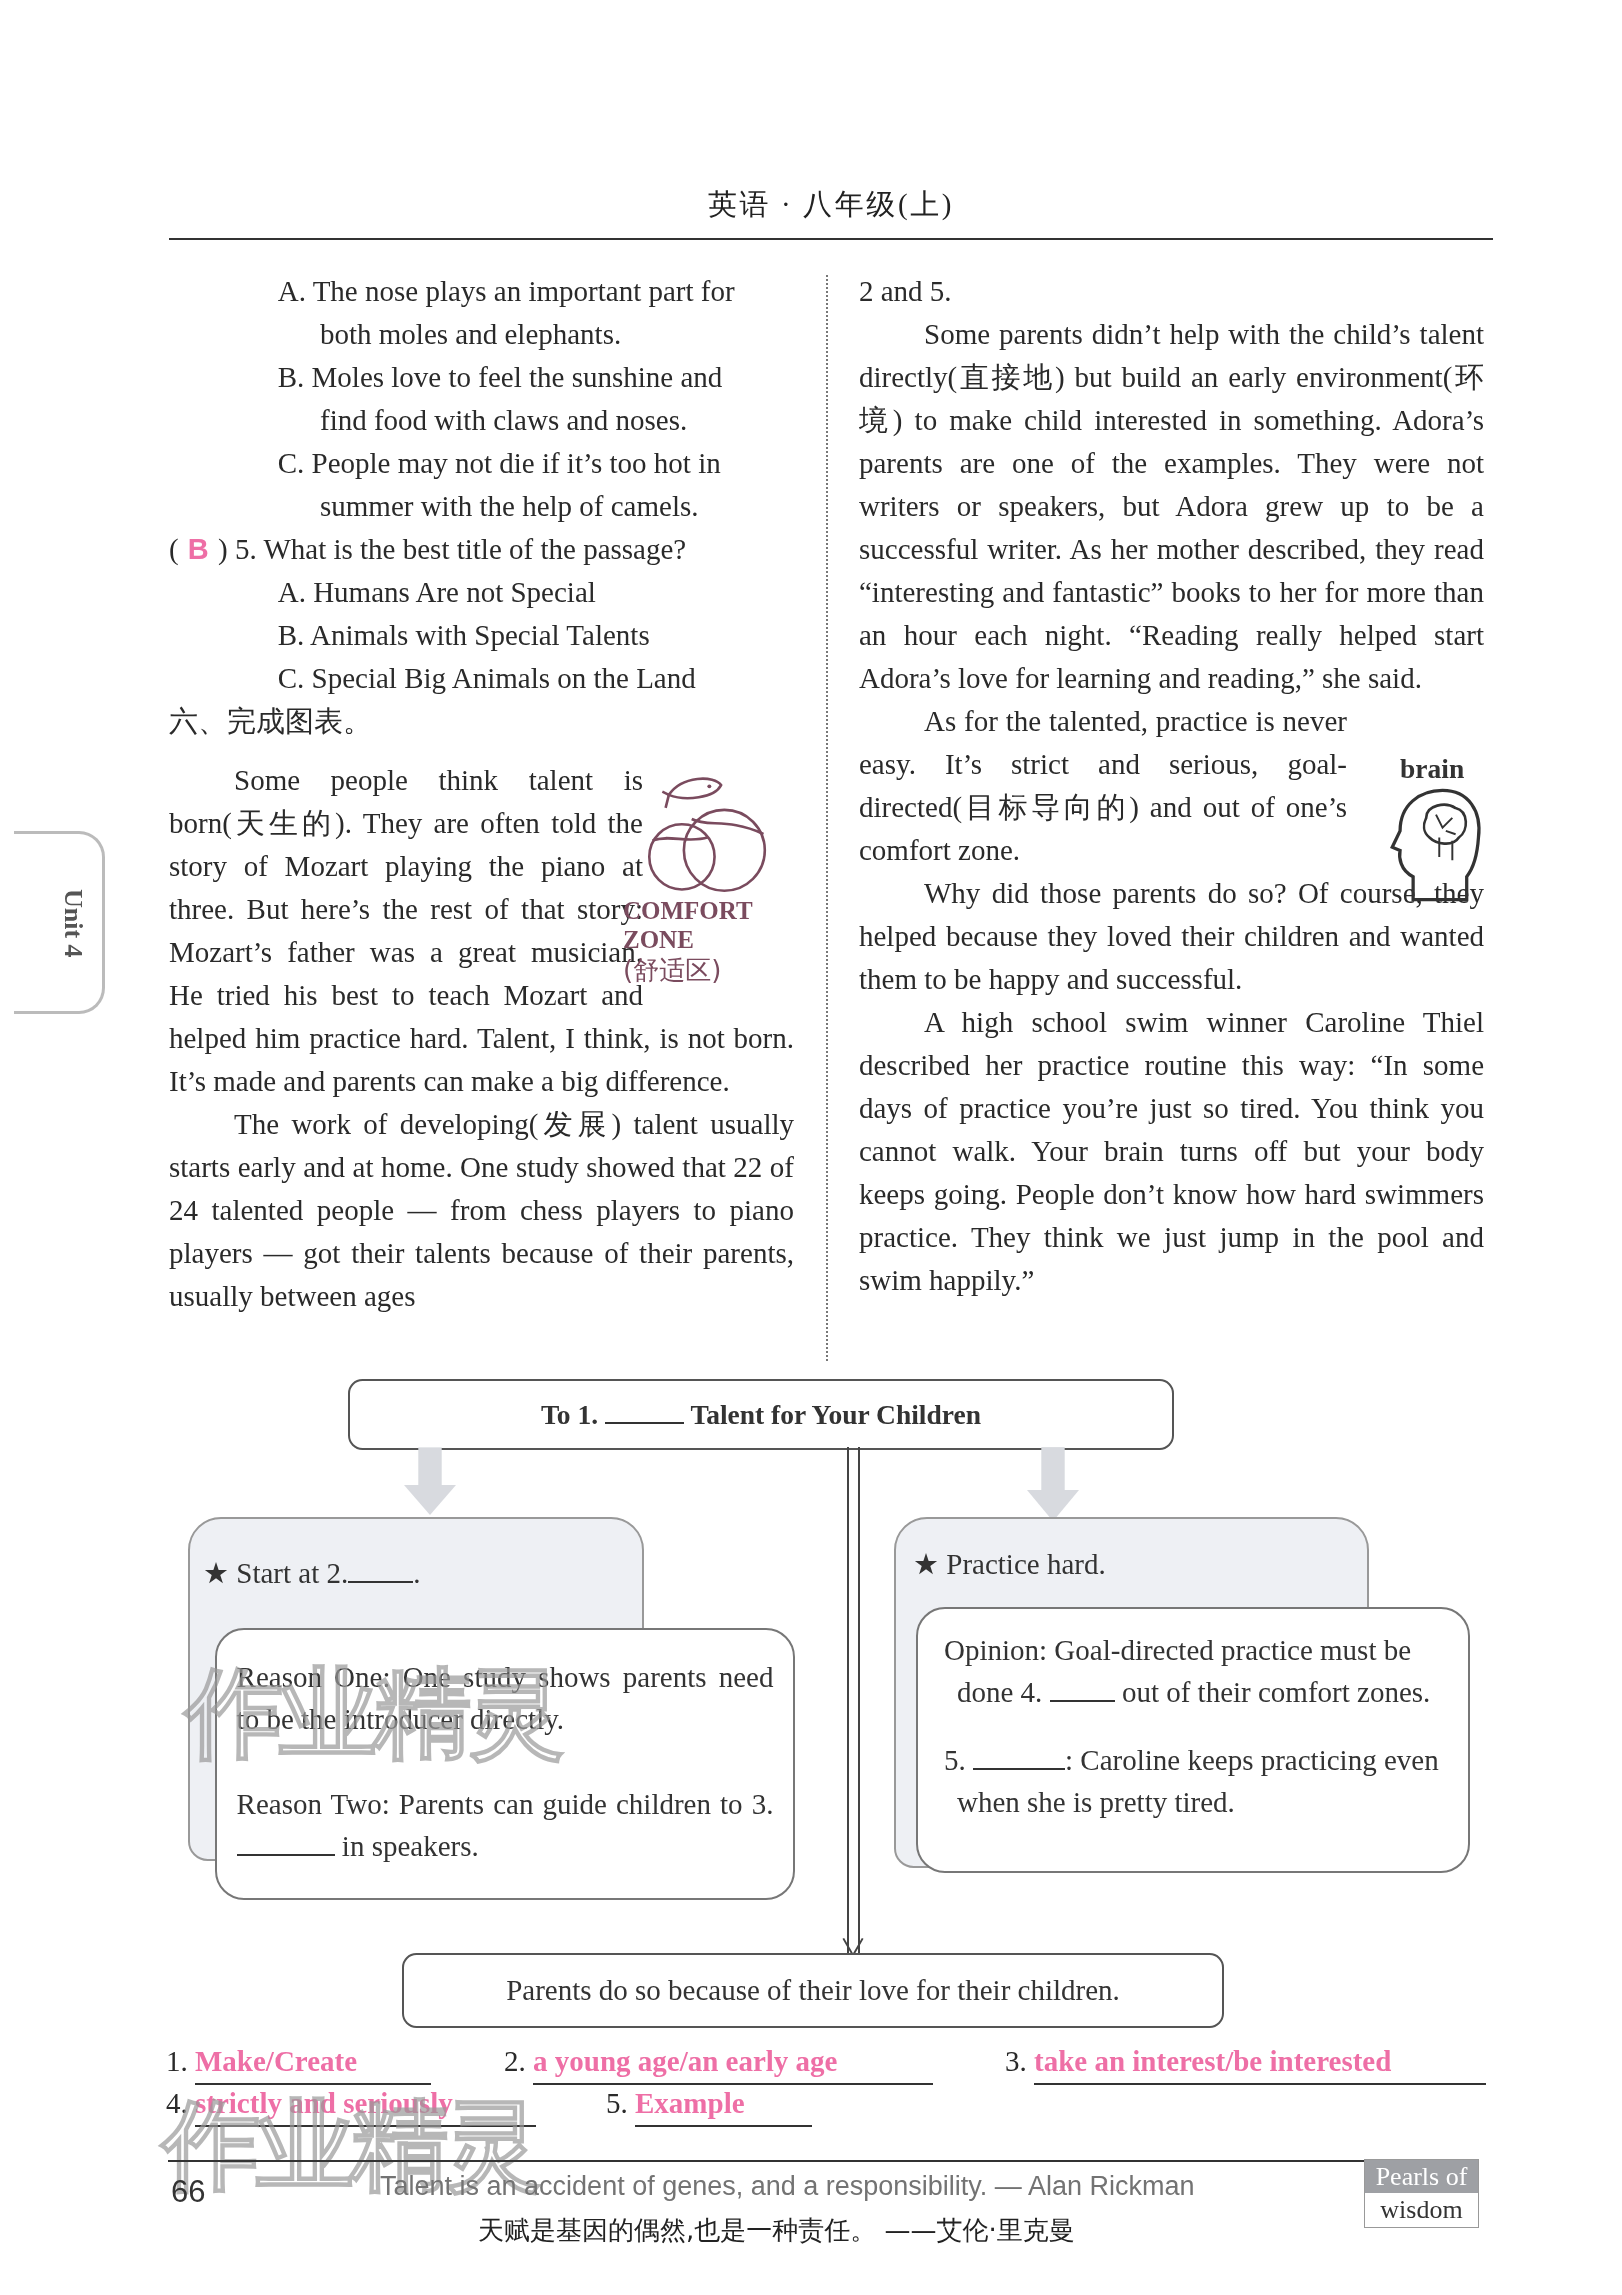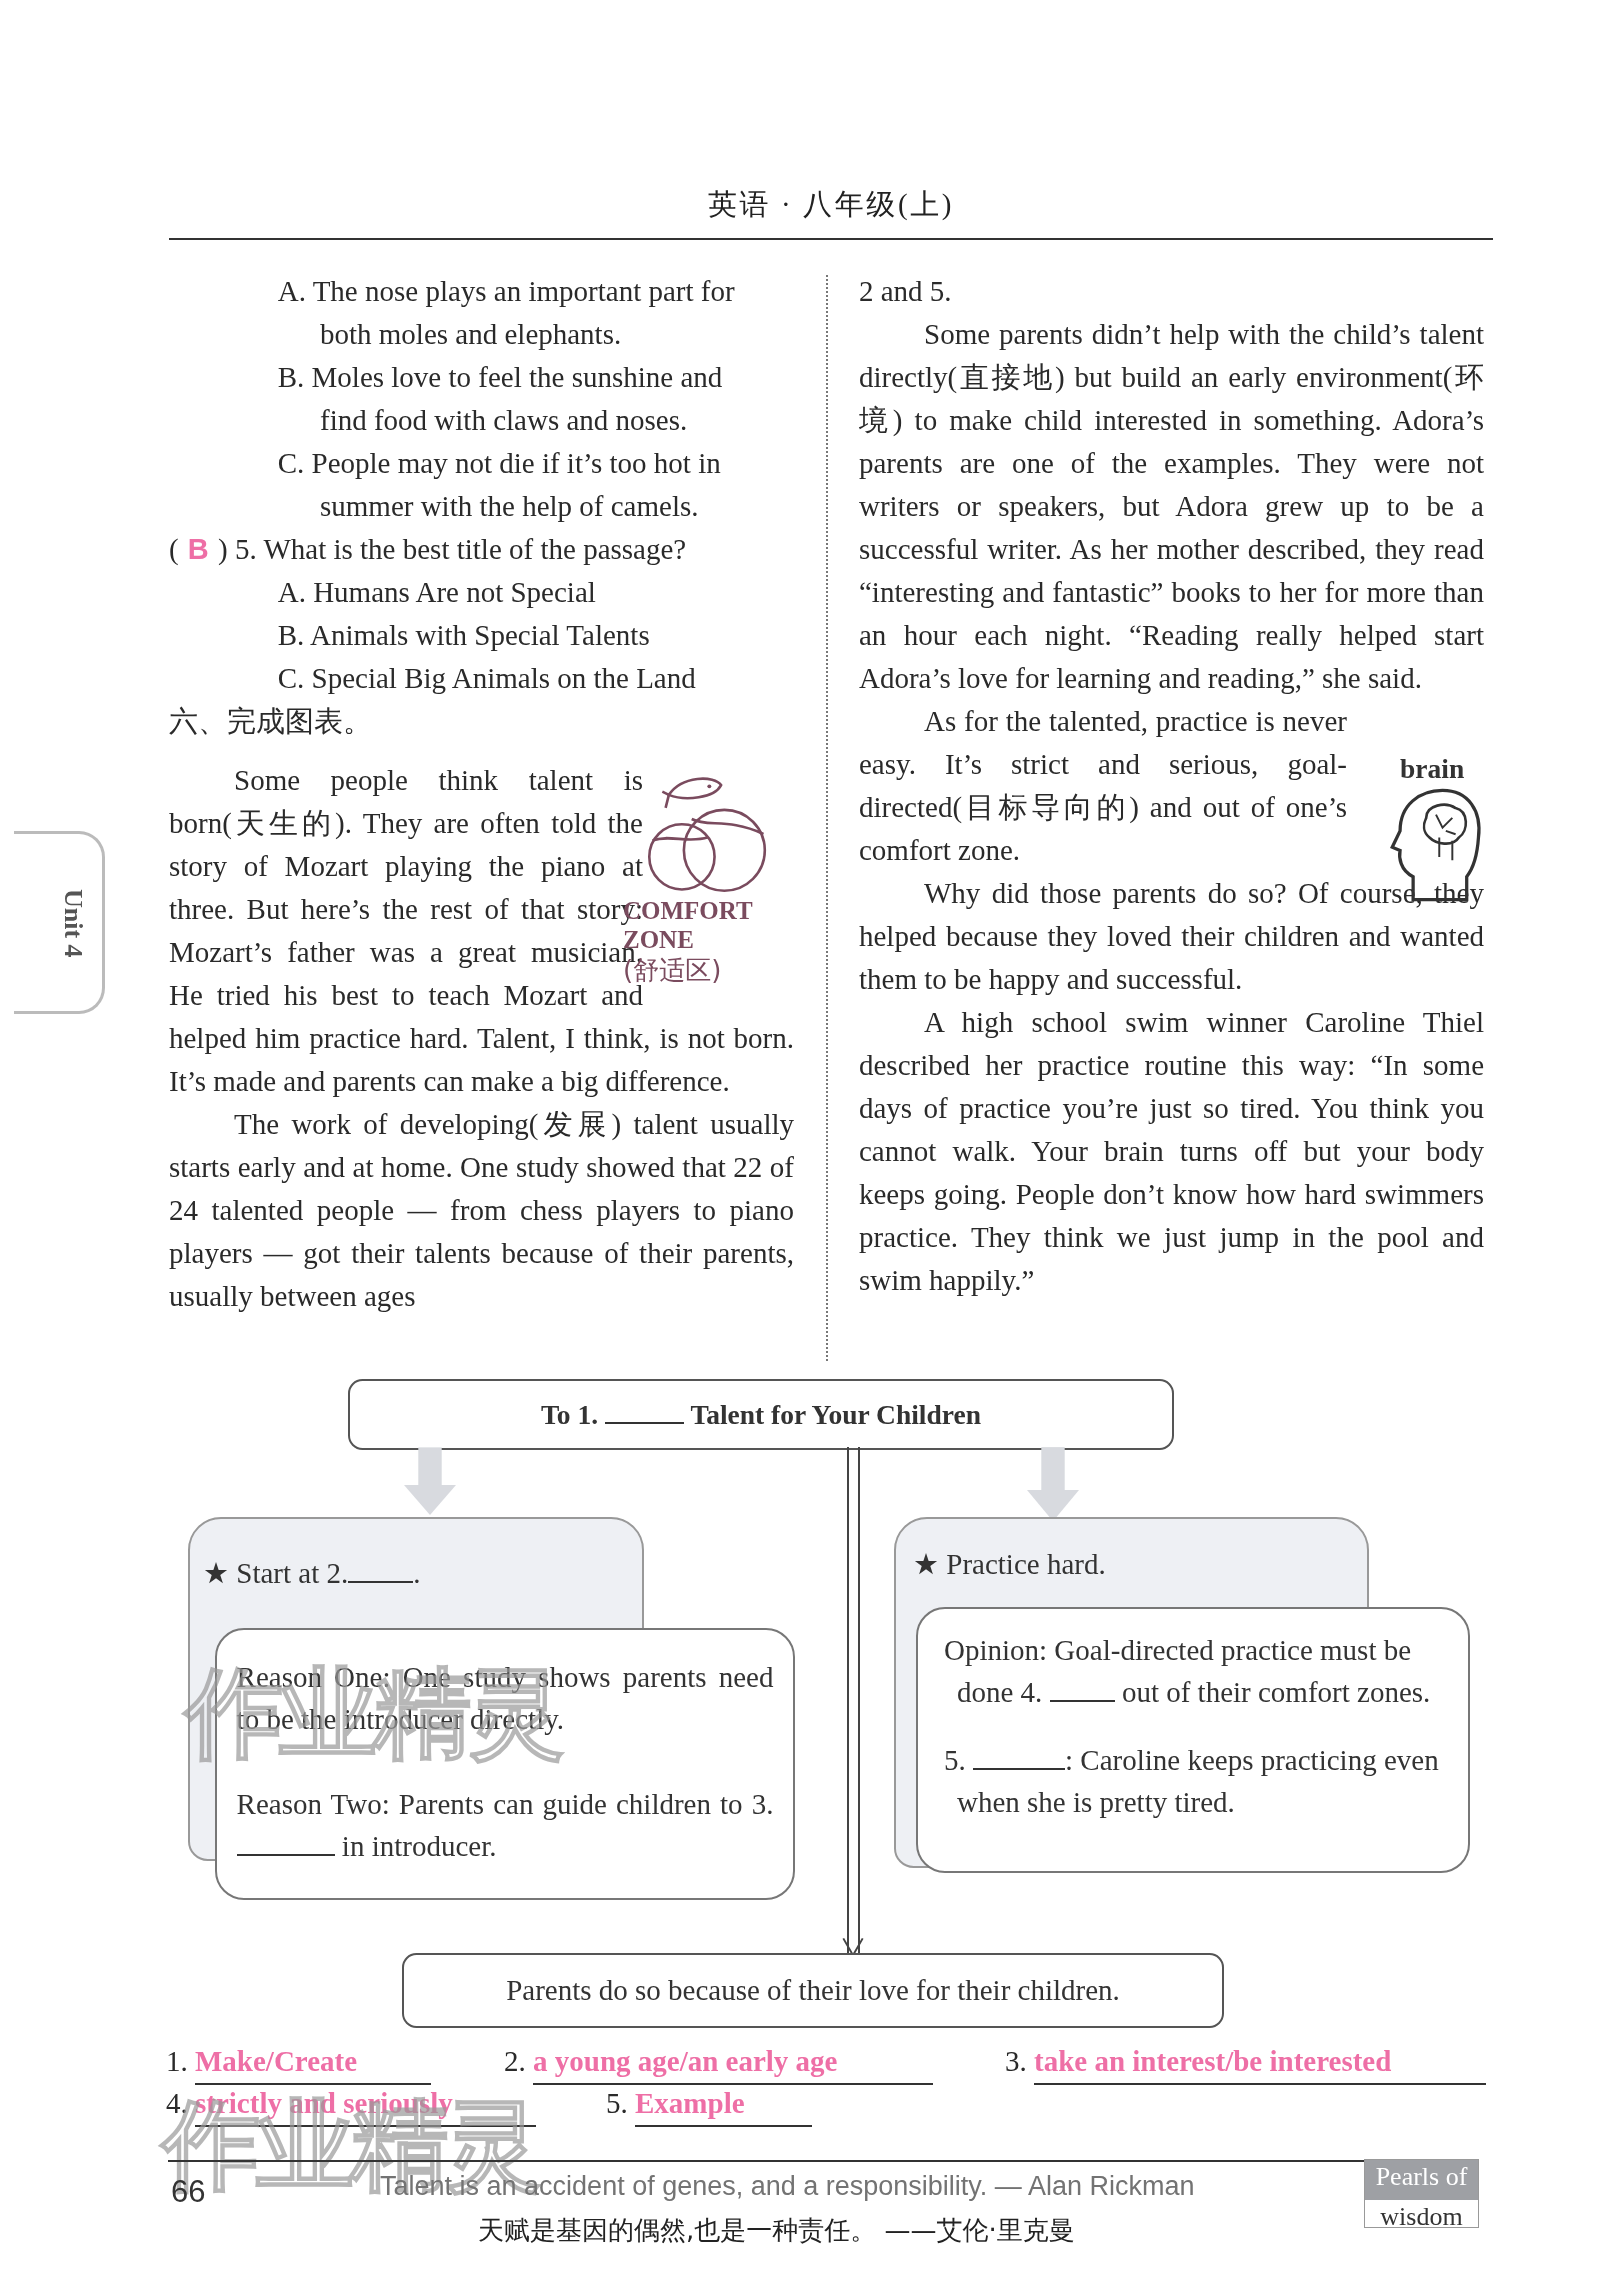--- a/index.html
+++ b/index.html
@@ -42,21 +42,21 @@
   .center-line { left:847px; top:1447px; width:9.2px; height:510px; border-left:2px solid #444; border-right:2px solid #444; }
   .bottom-box { left:402px; top:1953px; width:818px; height:71px; text-align:center; font-size:29px; line-height:71px; color:#333; }
   .answers { left:166px; top:2040px; width:1328px; font-size:29px; line-height:43px; }
   .ans-item { position:absolute; white-space:nowrap; }
   .ans-val { color:#ee6fa6; font-weight:bold; border-bottom:2px solid #333; display:inline-block; padding-right:6.5px; }
   .footer-rule { left:168px; top:2160px; width:1211px; height:2px; background:#333; }
   .page-num { left:171px; top:2174px; font-size:31px; color:#333; font-family:"Liberation Sans",sans-serif; }
   .quote-en { left:380px; top:2171px; font-size:27px; color:#737373; font-family:"Liberation Sans",sans-serif;text-align:center; }
   .quote-zh { left:478px; top:2213px; font-size:26px; color:#222; font-family:"DejaVu Sans",sans-serif; }
   .pearls { left:1364px; top:2159px; width:113px; height:67px; border:1.3px solid #999; }
-  .pearls .p1 { background:#9ea0a4; color:#fff; height:40px; font-size:26px; text-align:center; line-height:33px; }
+  .pearls .p1 { background:#9ea0a4; color:#fff; height:33px; font-size:26px; text-align:center; line-height:33px; }
   .pearls .p2 { color:#333; font-size:26px; text-align:center; line-height:33px; }
   .watermark { position:absolute; font-family:"DejaVu Sans",sans-serif; font-weight:bold; color:transparent;
                -webkit-text-stroke:1.3px #999; opacity:0.7; font-size:98px; letter-spacing:-3.9px; }
 </style>
 </head>
 <body>
 
 <div class="abs header">英语 · 八年级(上)</div>
 <div class="abs header-rule"></div>
 
@@ -146,21 +146,21 @@
 <div class="star-line" style="left:203px;top:1555px;">
   <span>★</span>
   <span>Start at 2.</span><span class="blank" style="width:65px;"></span><span>.</span>
 </div>
 <div class="white-box" style="left:215px;top:1628px;width:576px;height:268px;">
   <div style="padding:26px 19.6px 0 19.6px;">
     <p>Reason One: One study shows parents need to be the introducer directly.</p>
     <p style="margin-top:43px;">
       <span>Reason Two: Parents can guide children to 3.</span>
       <span class="blank" style="width:98px;"></span>
-      <span>in introducer.</span>
+      <span>in speakers.</span>
     </p>
   </div>
 </div>
 
 <div class="grey-box" style="left:894px;top:1517px;width:471px;height:347px;"></div>
 <div class="star-line" style="left:913px;top:1547px;">
   <span>★</span>
   <span>Practice hard.</span>
 </div>
 <div class="white-box" style="left:916px;top:1607px;width:550px;height:262px;">

